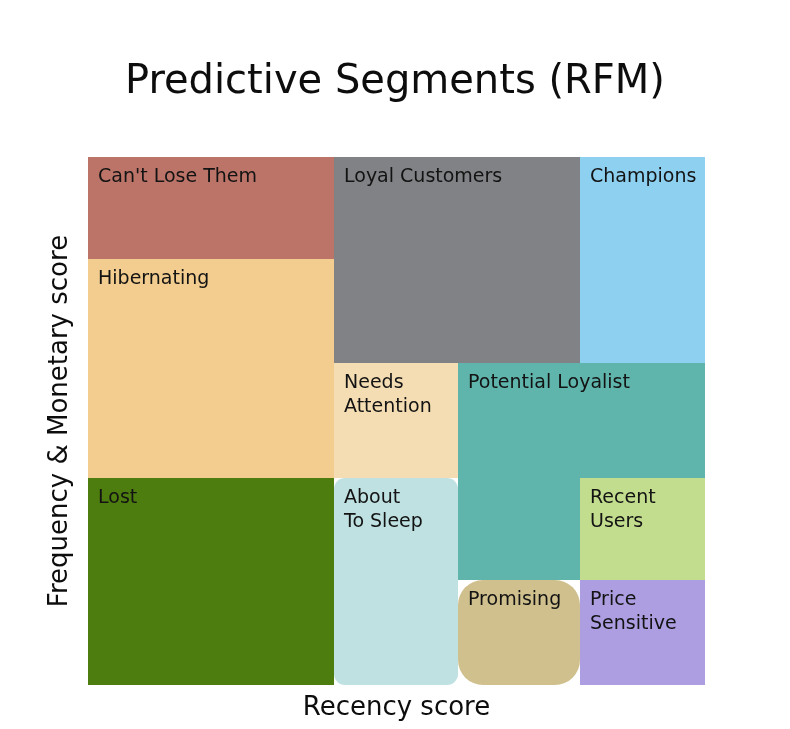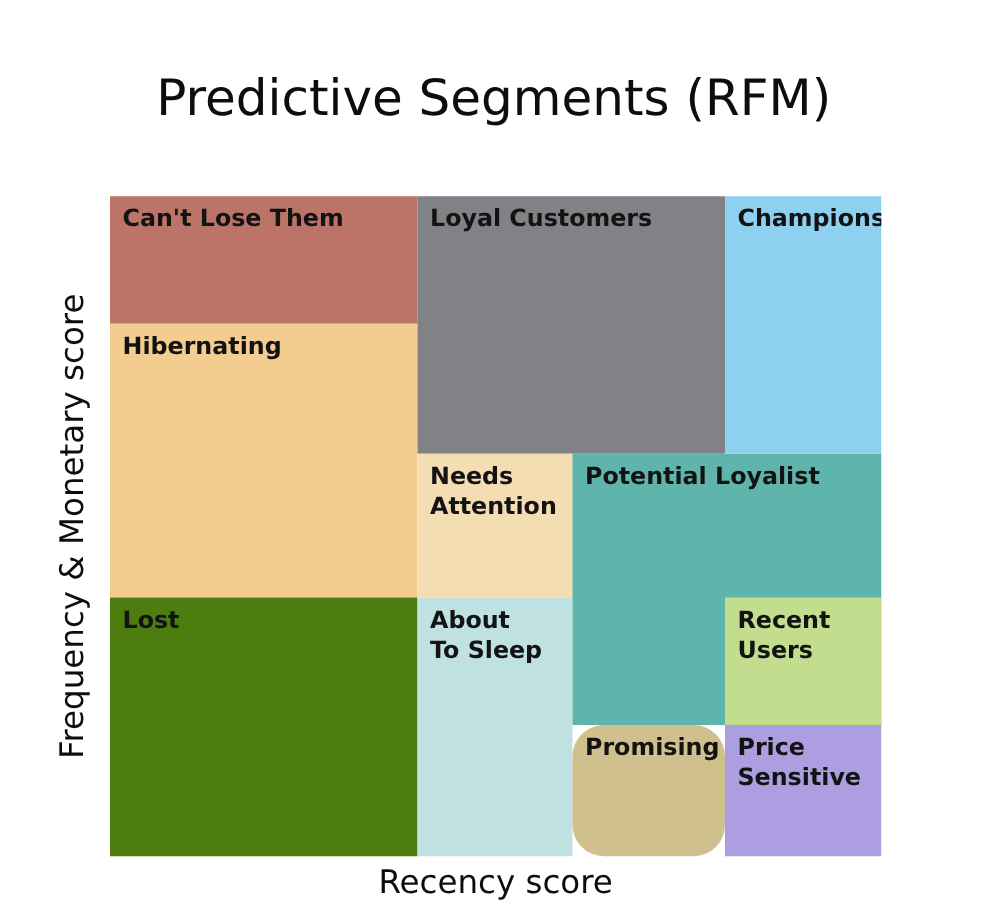--- a/index.html
+++ b/index.html
@@ -50,21 +50,21 @@
   }
   .tile-label {
     position: absolute;
     left: 10px;
     top: 6px;
     right: 2px;
     font-size: 19px;
     line-height: 1.28;
     color: #131313;
     white-space: pre-line;
-    font-weight: 700;
+    font-weight: 400;
   }
   #x-axis-label {
     position: absolute;
     left: 88px;
     top: 654px;
     width: 617px;
     text-align: center;
     font-size: 26px;
     color: #0d0d0d;
     white-space: nowrap;
@@ -103,21 +103,21 @@
       <div class="tile" style="left: 0px; top: 321px; width: 246px; height: 207px; background: #4d7c0f;">
         <div class="tile-label">Lost</div>
       </div>
       <div class="tile" style="left: 246px; top: 0px; width: 246px; height: 206px; background: rgb(128, 130, 133);">
         <div class="tile-label">Loyal Customers</div>
       </div>
       <div class="tile" style="left: 246px; top: 206px; width: 124px; height: 115px; background: rgb(244, 221, 179);">
         <div class="tile-label">Needs
 Attention</div>
       </div>
-      <div class="tile" style="left: 246px; top: 321px; width: 124px; height: 207px; background: rgb(191, 225, 226);">
+      <div class="tile" style="left: 246px; top: 321px; width: 124px; height: 207px; background: rgb(191, 225, 226); border-radius: 11px;">
         <div class="tile-label">About
 To Sleep</div>
       </div>
       <div class="tile" style="left: 370px; top: 206px; width: 247px; height: 217px; background: rgb(95, 181, 172);">
         <div class="tile-label">Potential Loyalist</div>
       </div>
       <div class="tile" style="left: 492px; top: 0px; width: 125px; height: 206px; background: rgb(141, 208, 240);">
         <div class="tile-label">Champions</div>
       </div>
       <div class="tile" style="left: 492px; top: 321px; width: 125px; height: 102px; background: rgb(195, 221, 142);">

